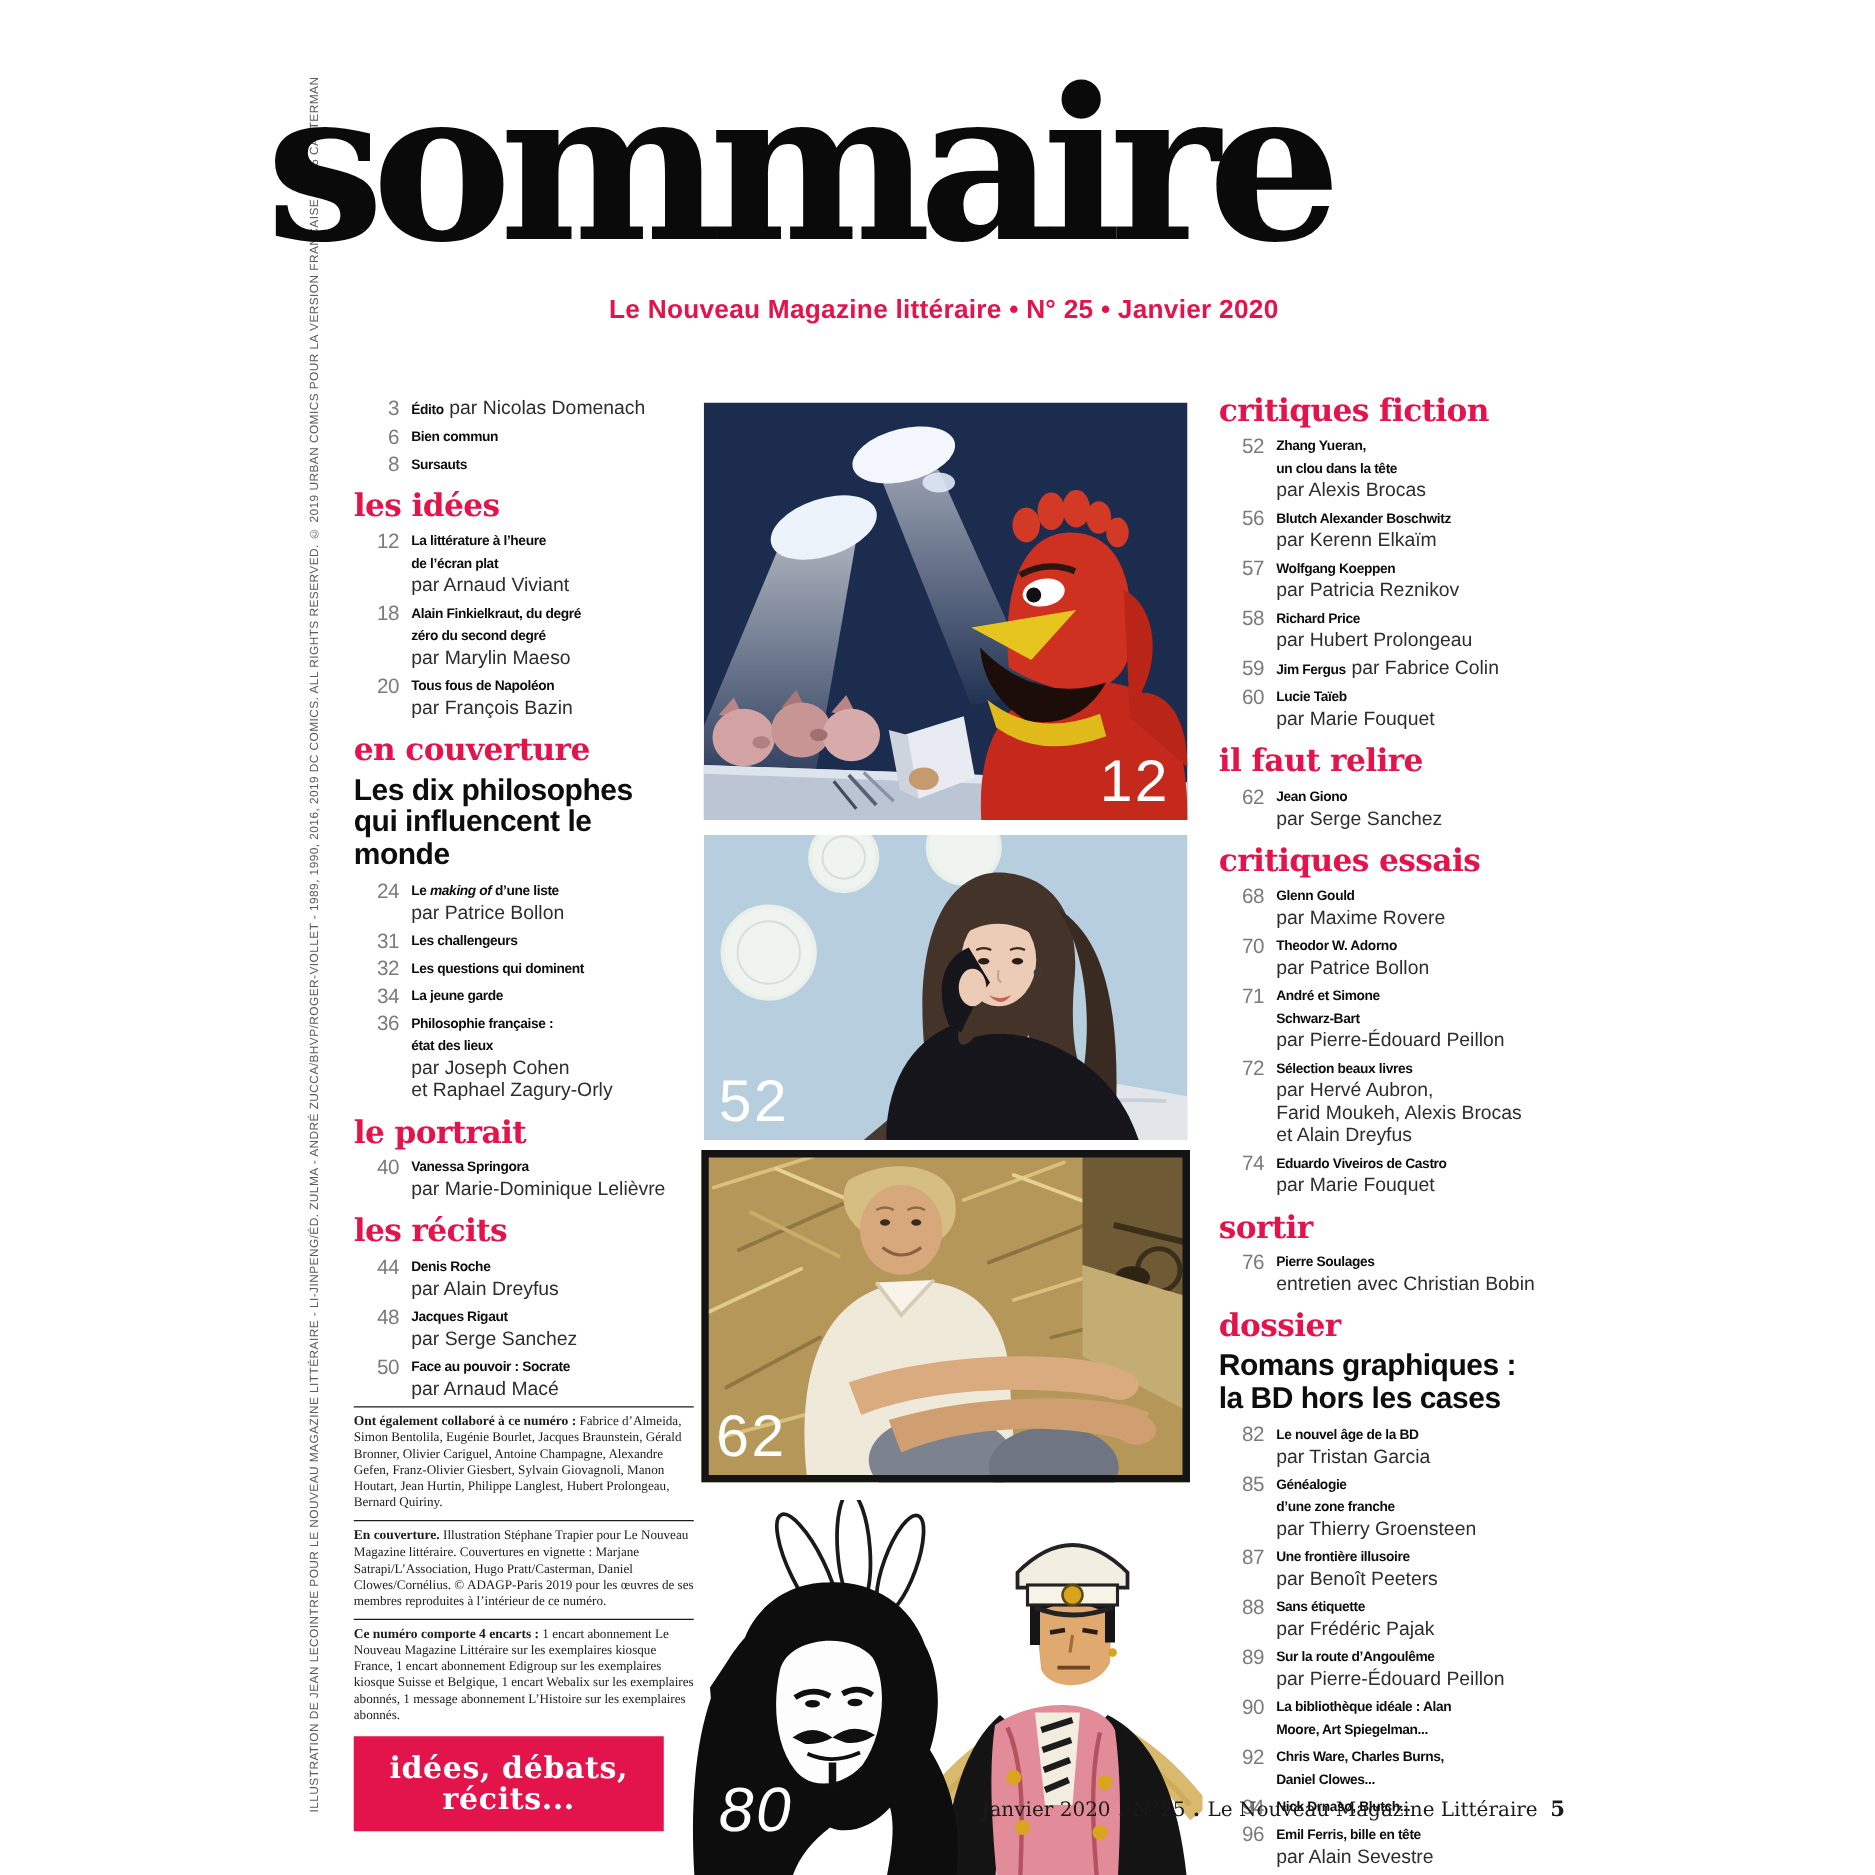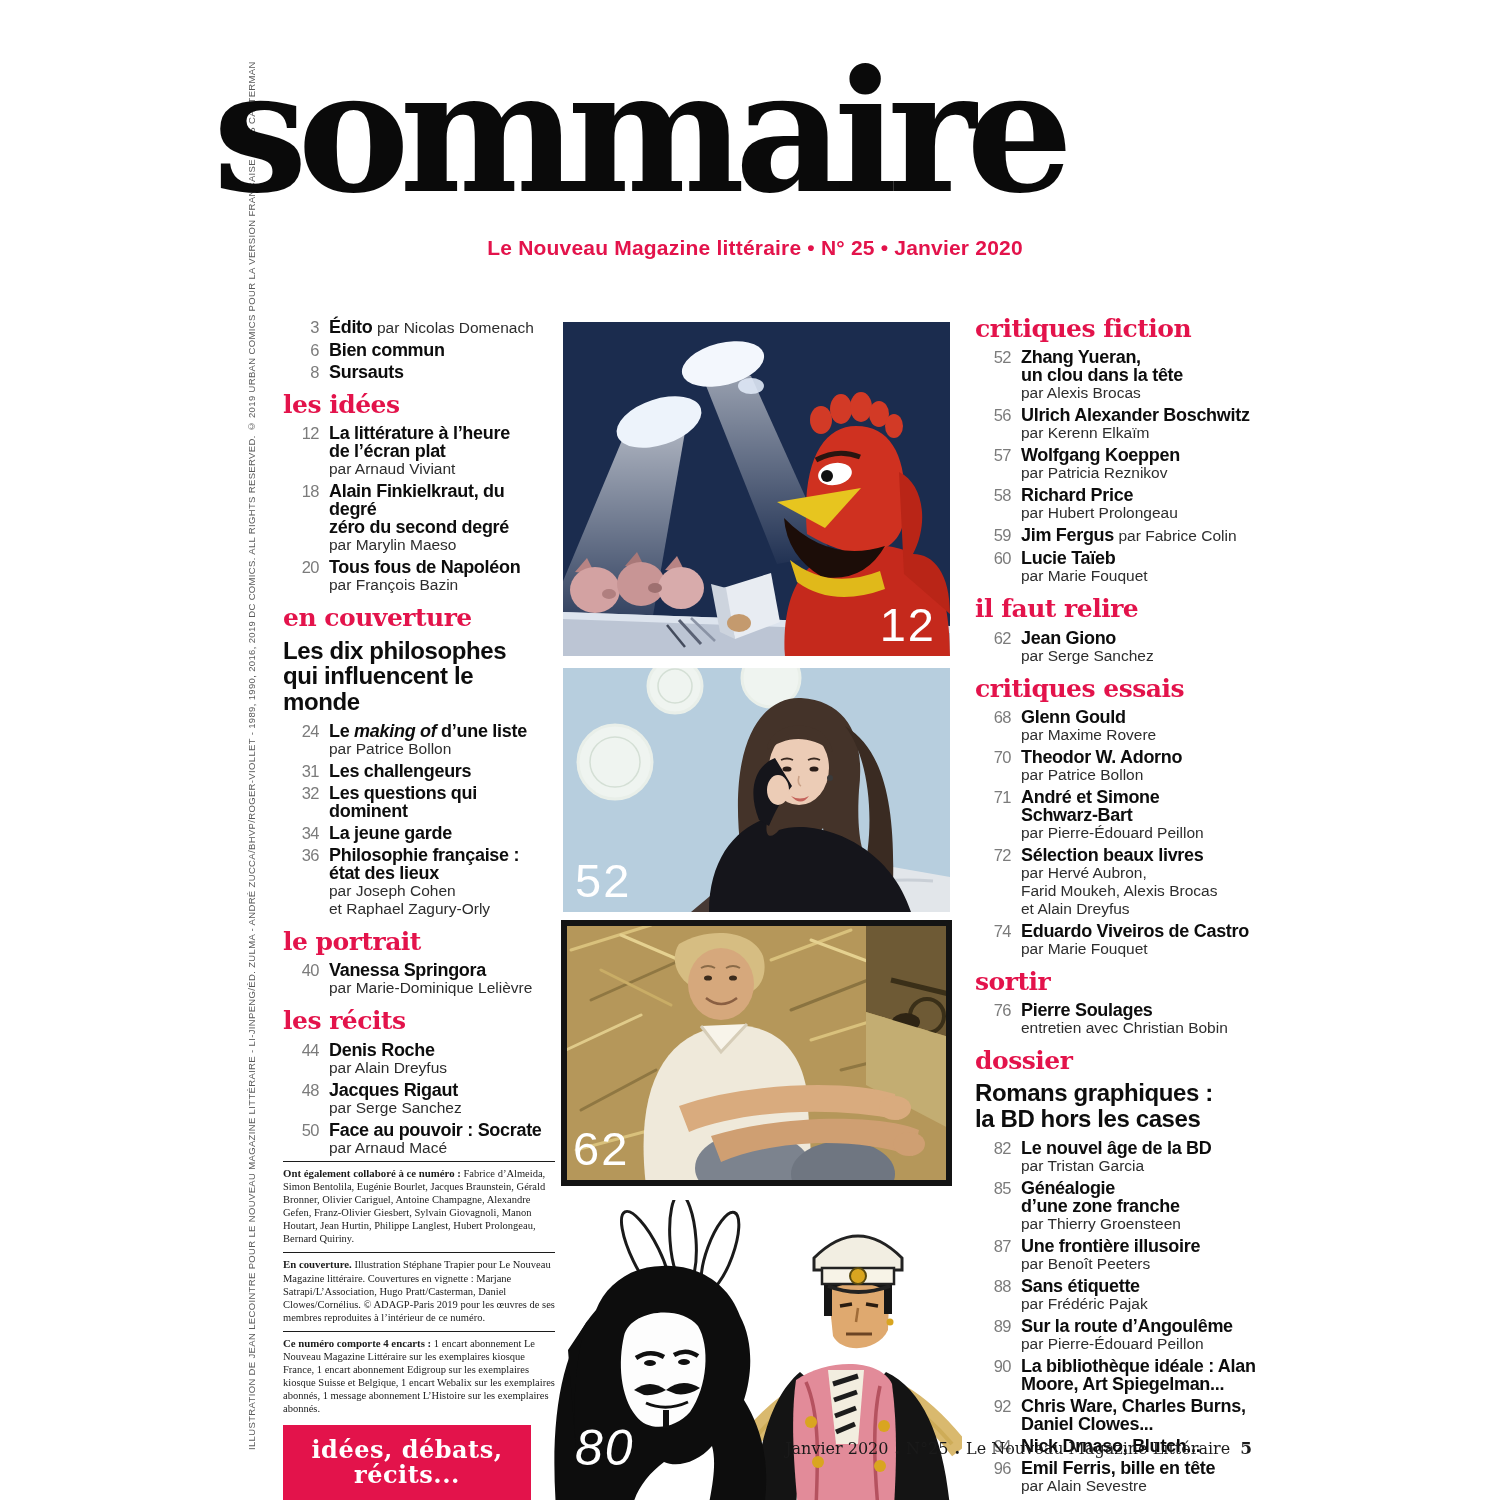--- a/index.html
+++ b/index.html
@@ -24,21 +24,21 @@
   .colR{position:absolute;left:975px;top:316px;width:290px;}
 
   .sec-h{font-family:"DejaVu Serif",serif;font-weight:bold;color:var(--red);
          font-size:25px;line-height:1.05;margin:11px 0 6px;letter-spacing:-.5px;}
   .sec-h.first{margin-top:0;}
   .sec-sub{font-weight:bold;font-size:24px;line-height:1.08;letter-spacing:-.4px;
            margin:0 0 7px;white-space:pre-line;color:#0d0d0d;}
 
   .entry{display:grid;grid-template-columns:36px 1fr;column-gap:10px;margin:0 0 4px;}
   .pg{color:#7b7b7b;font-size:16.5px;line-height:18px;text-align:right;letter-spacing:-.5px;}
-  .tt{display:block;font-weight:bold;font-size:18px;line-height:18px;letter-spacing:-.3px;
+  .tt{display:block;font-weight:bold;font-size:11px;line-height:18px;letter-spacing:-.3px;
       color:#0d0d0d;white-space:pre-line;}
   .au{display:block;font-size:15.5px;line-height:18px;color:#2d2d2d;
       white-space:pre-line;font-weight:normal;}
   .inl{display:inline;}
 
   
   .notes{margin-top:2px;font-family:Liberation Serif, serif;}
   .note{border-top:1.5px solid #1c1c1c;padding:5px 0 7px;font-size:10.5px;
         line-height:1.24;color:#1b1b1b;}
   .note b{font-size:10.8px;}
@@ -204,21 +204,21 @@
       <span class="pg">52</span>
       <span class="tx">
           <span class="tt">Zhang Yueran,
 un clou dans la tête</span>
           <span class="au">par Alexis Brocas</span>
         </span>
     </div>
     <div class="entry">
       <span class="pg">56</span>
       <span class="tx">
-          <span class="tt">Ulrich Alexander Boschwitz</span>
+          <span class="tt">Blutch Alexander Boschwitz</span>
           <span class="au">par Kerenn Elkaïm</span>
         </span>
     </div>
     <div class="entry">
       <span class="pg">57</span>
       <span class="tx">
           <span class="tt">Wolfgang Koeppen</span>
           <span class="au">par Patricia Reznikov</span>
         </span>
     </div>

